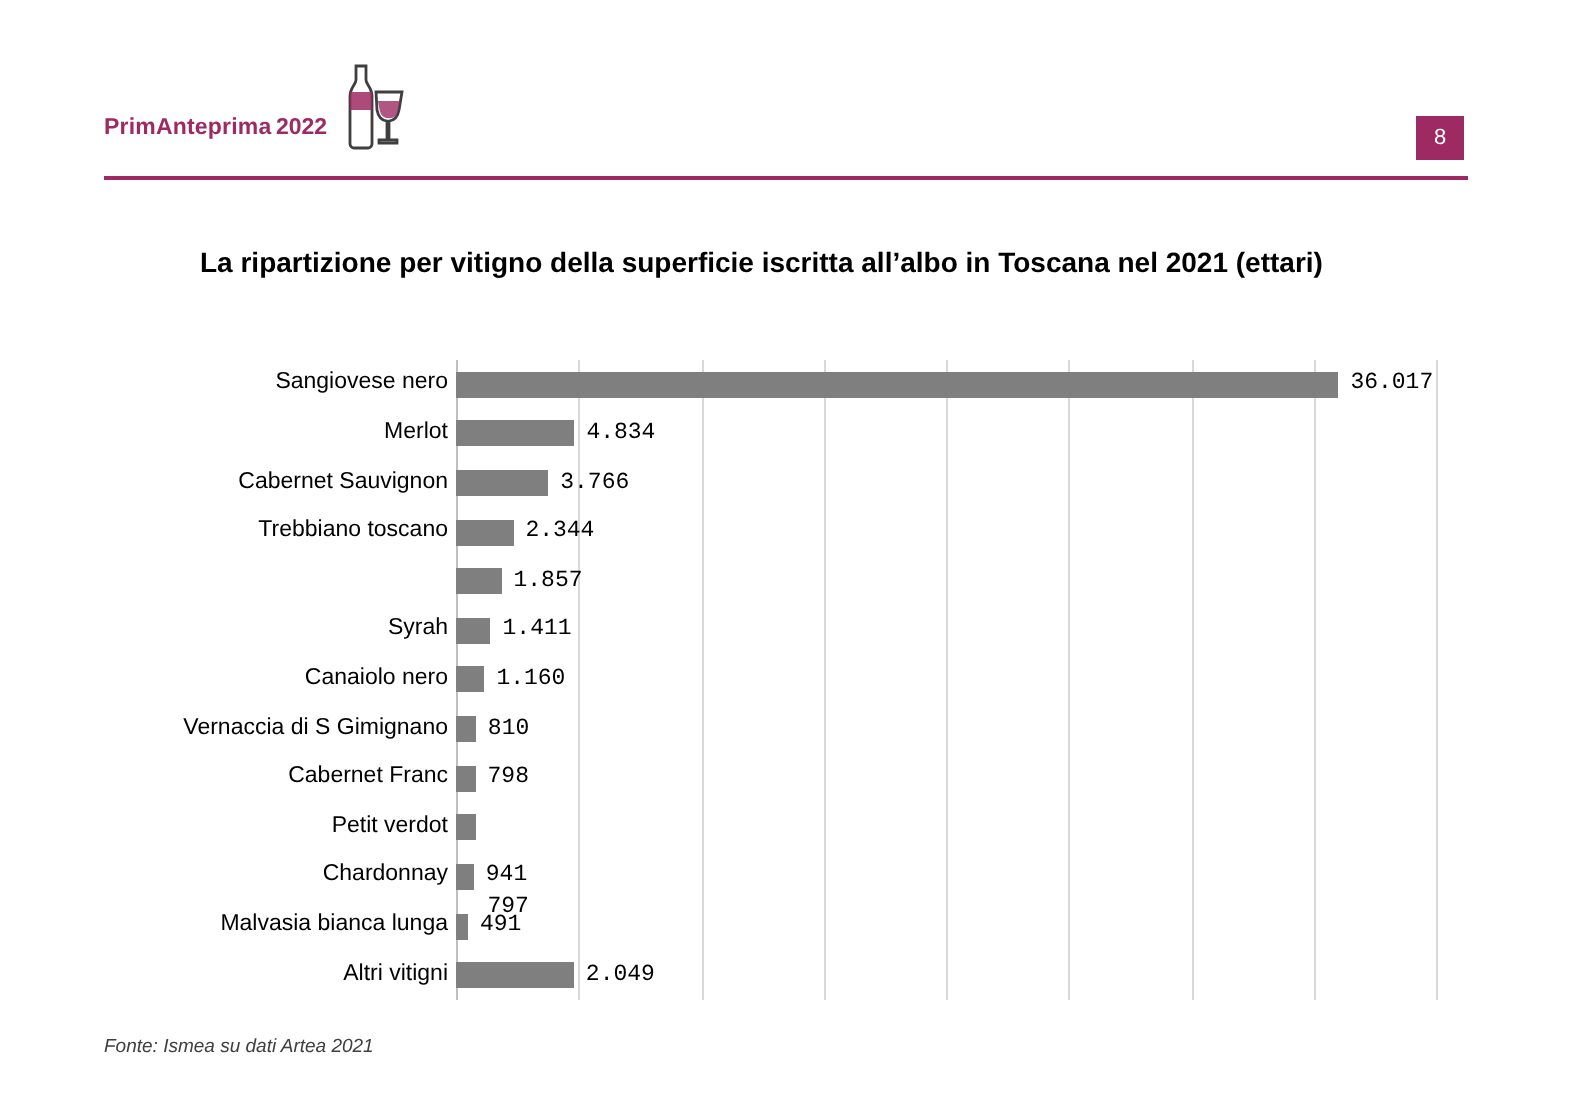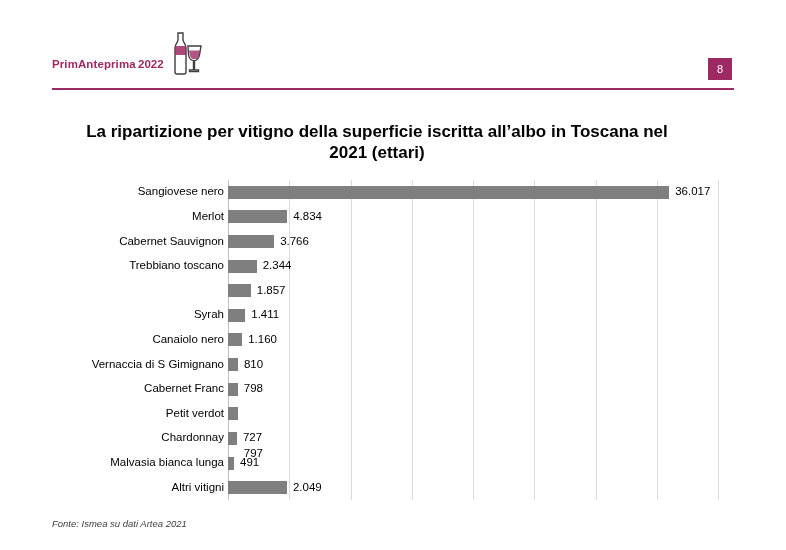--- a/index.html
+++ b/index.html
@@ -66,25 +66,25 @@
     color: #ffffff;
     font-size: 11px;
     display: flex;
     align-items: center;
     justify-content: center;
   }
 
   
   .chart-title {
     position: absolute;
-    left: 77px;
+    left: 100px;
     top: 121px;
     width: 600px;
-    text-align: center;
-    font-size: 17px;
+    text-align: left;
+    font-size: 14px;
     font-weight: bold;
     line-height: 21px;
     color: #000000;
   }
 
   
   .chart {
     position: absolute;
     left: 0;
     top: 175px;
@@ -125,20 +125,21 @@
     top: 6px;
     height: 13px;
     background: #7f7f7f;
   }
   .bar-label {
     position: absolute;
     top: 3px;
     font-size: 11.5px;
     color: #000000;
     white-space: nowrap;
+    font-family: Liberation Mono, monospace;
   }
   .cat-wrap {
     position: absolute;
     left: 0;
     width: 222px;
     top: 3px;
     text-align: right;
     font-size: 11.5px;
     color: #000000;
     white-space: nowrap;
@@ -234,21 +235,21 @@
         <div class="bar-label" style="left: 15.7755px; top: 5.30769px;">798</div>
       </div>
       <div class="row" style="top: 221.538px; height: 24.6154px; padding-left: 13px;">
         <div class="cat-wrap" style="left: -226px; top: 5.30769px;">Petit verdot</div>
         <div class="bar" style="width: 9.76325px; top: 5.80769px; background: rgb(127, 127, 127);"></div>
         <div class="bar-label" style="left: 15.7632px; top: 5.30769px; margin-top: 40px;">797</div>
       </div>
       <div class="row" style="top: 246.154px; height: 24.6154px;">
         <div class="cat-wrap" style="left: -226px; top: 5.30769px;">Chardonnay</div>
         <div class="bar" style="width: 8.90575px; top: 5.80769px; background: rgb(127, 127, 127);"></div>
-        <div class="bar-label" style="left: 14.9057px; top: 5.30769px;">727</div>
+        <div class="bar-label" style="left: 14.9057px; top: 5.30769px;">941</div>
       </div>
       <div class="row" style="top: 270.769px; height: 24.6154px;">
         <div class="cat-wrap" style="left: -226px; top: 5.30769px;">Malvasia bianca lunga</div>
         <div class="bar" style="width: 6.01475px; top: 5.80769px; background: rgb(127, 127, 127);"></div>
         <div class="bar-label" style="left: 12.0147px; top: 5.30769px;">491</div>
       </div>
       <div class="row" style="top: 295.385px; height: 24.6154px;">
         <div class="cat-wrap" style="left: -226px; top: 5.30769px;">Altri vitigni</div>
         <div class="bar" style="width: 58.9225px; top: 5.80769px; background: rgb(127, 127, 127);"></div>
         <div class="bar-label" style="left: 64.9225px; top: 5.30769px;">2.049</div>

